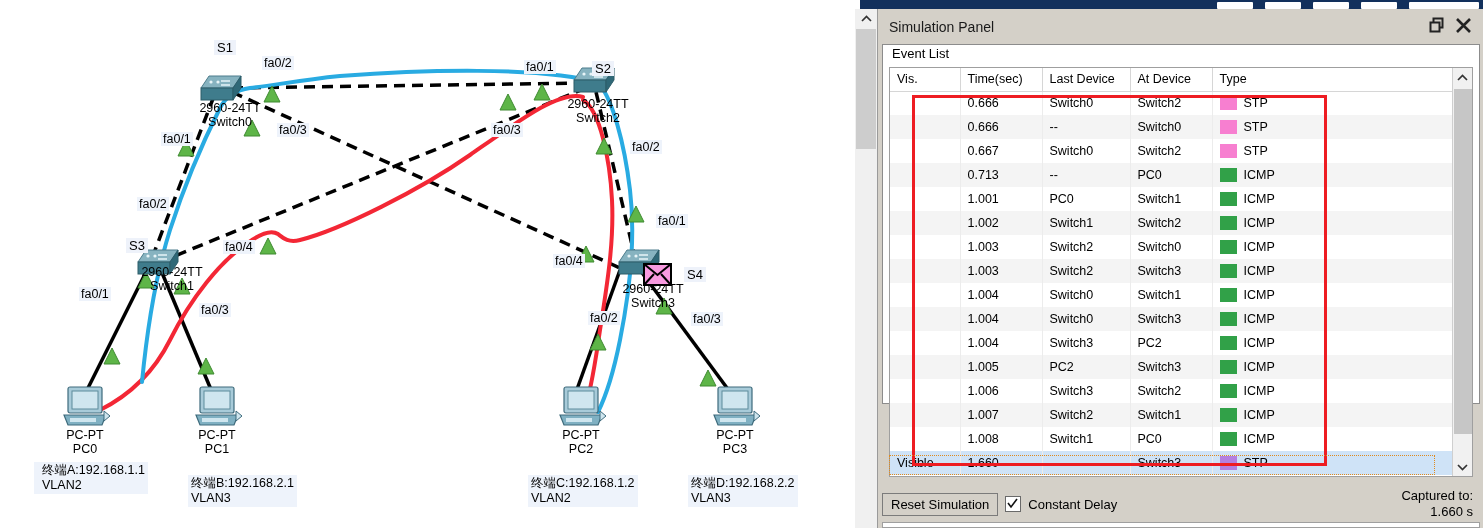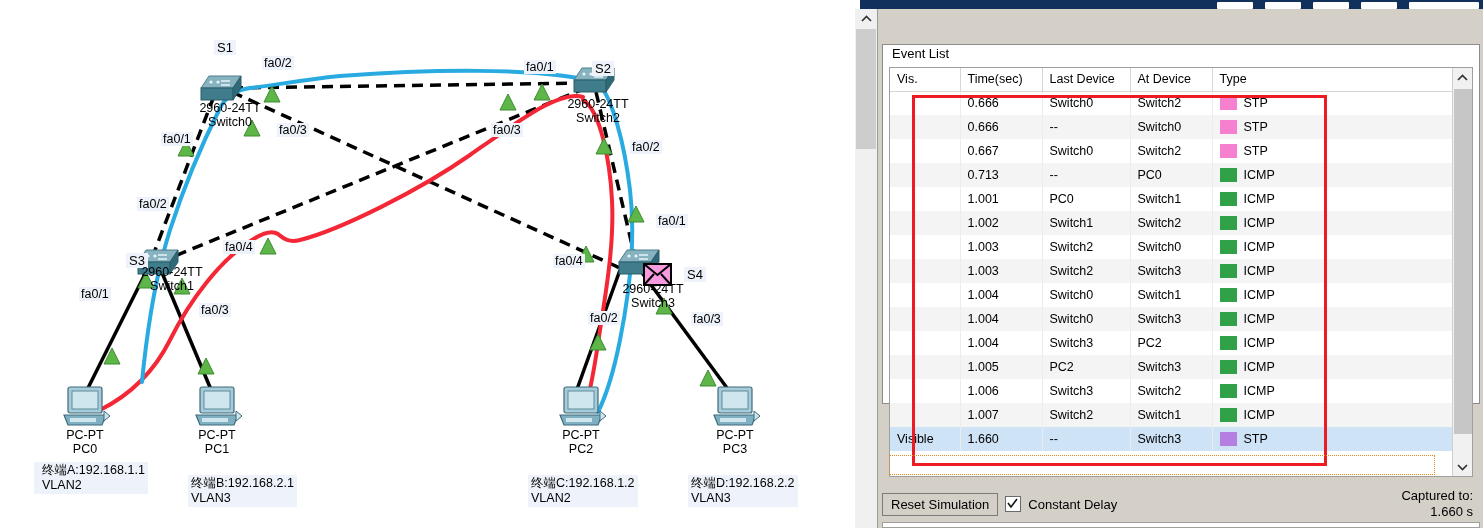--- a/index.html
+++ b/index.html
@@ -196,21 +196,21 @@
         <rect x="8" y="6" width="26" height="18" fill="#cfe6ef" stroke="#5c8c9c" stroke-width="1"></rect>
         <polygon points="0,30 42,30 38,40 4,40" fill="#7fb0c2" stroke="#3e6b7c" stroke-width="1.2"></polygon>
         <rect x="6" y="33" width="26" height="4" fill="#cfe6ef"></rect>
         <path d="M40,26 l6,5 -6,5 z" fill="#cfe6ef" stroke="#3e6b7c" stroke-width="1"></path>
       </g>
     </g>
   </svg>
 
   <div class="sw-name" style="left:214px;top:40px;">S1</div>
   <div class="sw-name" style="left:592px;top:61px;">S2</div>
-  <div class="sw-name" style="left:126px;top:238px;margin-top:15px;">S3</div>
+  <div class="sw-name" style="left:126px;top:238px;">S3</div>
   <div class="sw-name" style="left:684px;top:267px;">S4</div>
 
   <div class="dev-label" style="left:185px;top:101px;width:90px;">
     <div>2960-24TT</div>
     <div>Switch0</div>
   </div>
   <div class="dev-label" style="left:553px;top:97px;width:90px;">
     <div>2960-24TT</div>
     <div>Switch2</div>
   </div>
@@ -285,20 +285,36 @@
   <div class="sb-arrow">
     <svg width="11" height="8" viewBox="0 0 11 8">
         <path d="M1,6 L5.5,1.5 L10,6" fill="none" stroke="#333" stroke-width="1.7"></path>
       </svg>
   </div>
   <div class="sb-thumb"></div>
 </div>
 
 <div id="simpanel">
 
+  <div id="sim-title">
+    <span class="t-text">Simulation Panel</span>
+    <span class="t-btns">
+      <span>
+        <svg width="16" height="16" viewBox="0 0 16 16">
+          <rect x="4.5" y="1.5" width="9" height="9" fill="none" stroke="#222" stroke-width="2"></rect>
+          <rect x="1.5" y="5.5" width="9" height="9" fill="#d4d0c8" stroke="#222" stroke-width="2"></rect>
+        </svg>
+      </span>
+      <span>
+        <svg width="17" height="17" viewBox="0 0 17 17">
+          <path d="M2,2 L15,15 M15,2 L2,15" stroke="#222" stroke-width="2.6" fill="none"></path>
+        </svg>
+      </span>
+    </span>
+  </div>
 
   <div id="evt-group">
     <div id="evt-legend">Event List</div>
 
     <div id="evt-box">
       <table class="evt">
         <colgroup>
           <col style="width:70px">
             <col style="width:82px">
             <col style="width:88px">
@@ -406,20 +422,27 @@
               <td>Switch2</td>
               <td style="border-right: none;"><span class="colorbox" style="background: rgb(49, 161, 72);"></span><span>ICMP</span></td>
             </tr>
             <tr class="alt">
               <td></td>
               <td>1.007</td>
               <td>Switch2</td>
               <td>Switch1</td>
               <td style="border-right: none;"><span class="colorbox" style="background: rgb(49, 161, 72);"></span><span>ICMP</span></td>
             </tr>
+            <tr>
+              <td></td>
+              <td>1.008</td>
+              <td>Switch1</td>
+              <td>PC0</td>
+              <td style="border-right: none;"><span class="colorbox" style="background: rgb(49, 161, 72);"></span><span>ICMP</span></td>
+            </tr>
             <tr class="sel">
               <td>Visible</td>
               <td>1.660</td>
               <td>--</td>
               <td>Switch3</td>
               <td style="border-right: none;"><span class="colorbox" style="background: rgb(180, 127, 224);"></span><span>STP</span></td>
             </tr>
           </tbody>
       </table>
 

